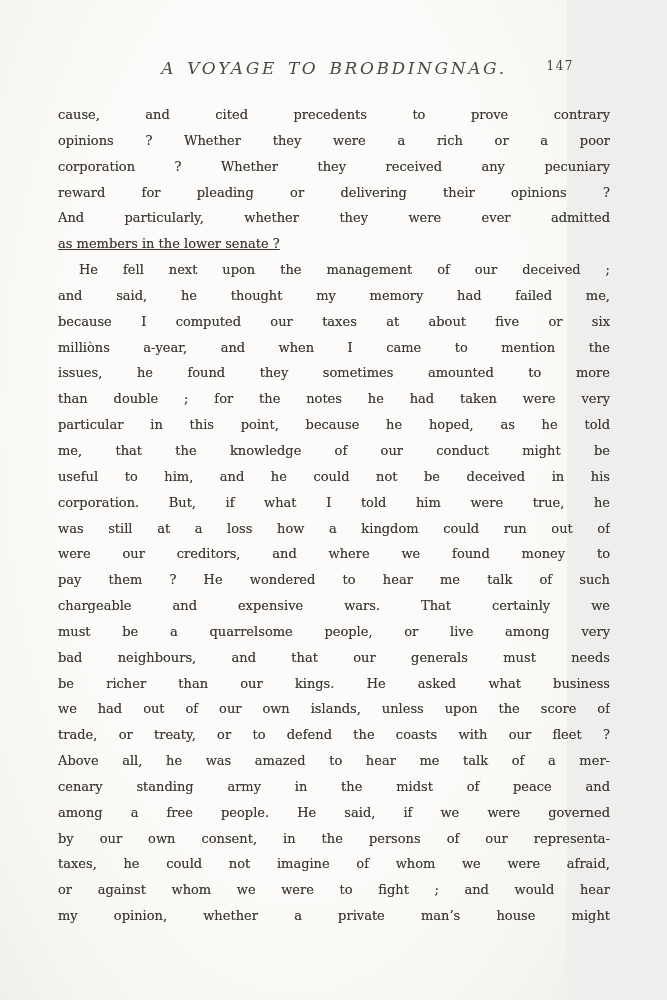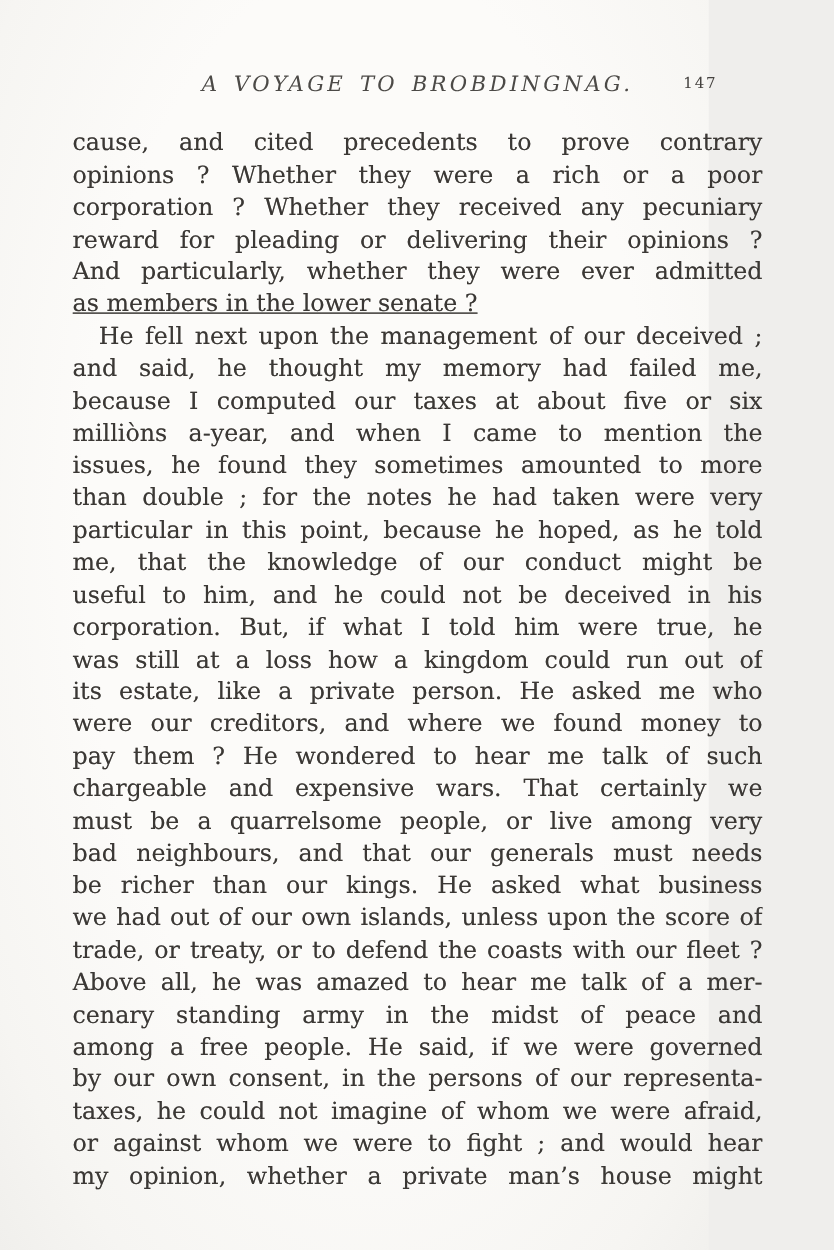--- a/index.html
+++ b/index.html
@@ -39,21 +39,21 @@
     position: absolute;
     right: 36px;
     top: 1px;
     font-style: normal;
     font-size: 12px;
     letter-spacing: 1.5px;
     color: #45423f;
   }
   .body-text {
     margin-top: 20px;
-    font-size: 19px;
+    font-size: 13px;
     line-height: 25.85px;
     text-shadow: 0 0 0.5px rgba(59,56,53,0.55);
   }
   .line {
     height: 25.85px;
     text-align: justify;
     text-align-last: justify;
     overflow: hidden;
     white-space: nowrap;
   }
@@ -93,21 +93,20 @@
         <div class="line">and said, he thought my memory had failed me,</div>
         <div class="line">because I computed our taxes at about five or six</div>
         <div class="line">milliòns a-year, and when I came to mention the</div>
         <div class="line">issues, he found they sometimes amounted to more</div>
         <div class="line">than double ; for the notes he had taken were very</div>
         <div class="line">particular in this point, because he hoped, as he told</div>
         <div class="line">me, that the knowledge of our conduct might be</div>
         <div class="line">useful to him, and he could not be deceived in his</div>
         <div class="line">corporation.  But, if what I told him were true, he</div>
         <div class="line">was still at a loss how a kingdom could run out of</div>
-        <div class="line">its estate, like a private person.  He asked me who</div>
         <div class="line">were our creditors, and where we found money to</div>
         <div class="line">pay them ?  He wondered to hear me talk of such</div>
         <div class="line">chargeable and expensive wars.  That certainly we</div>
         <div class="line">must be a quarrelsome people, or live among very</div>
         <div class="line">bad neighbours, and that our generals must needs</div>
         <div class="line">be richer than our kings.  He asked what business</div>
         <div class="line">we had out of our own islands, unless upon the score of</div>
         <div class="line">trade, or treaty, or to defend the coasts with our fleet ?</div>
         <div class="line">Above all, he was amazed to hear me talk of a mer-</div>
         <div class="line">cenary standing army in the midst of peace and</div>

